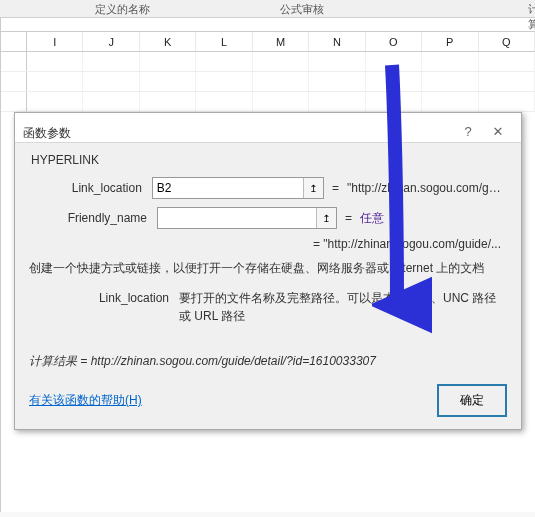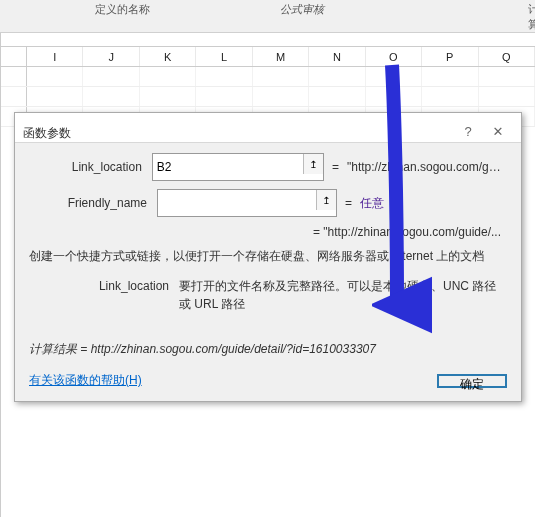--- a/index.html
+++ b/index.html
@@ -1,20 +1,20 @@
 <!DOCTYPE html>
 <html><head>
   <meta charset="utf-8">
   <style>
     * { box-sizing: border-box; margin: 0; padding: 0; }
     body { font-family: "Microsoft YaHei", SimSun, sans-serif; font-size: 12px; background: #f8f8f8; width: 535px; height: 517px; overflow: hidden; position: relative; }
     
-    .ribbon-bg { height: 33px; background: #f0f0f0; border-bottom: 1px solid #d0d0d0; position: relative; }
+    .ribbon-bg { height: 18px; background: #f0f0f0; border-bottom: 1px solid #d0d0d0; position: relative; }
     .ribbon-label { position: absolute; font-size: 11px; color: #555; top: 2px; }
-    .rl1 { left: 95px; } .rl2 { left: 280px; font-style: italic; } .rl3 { left: 528px; }
+    .rl1 { left: 95px; } .rl2 { left: 280px; } .rl3 { left: 528px; }
     
     .sheet-area { background: #fff; border-left: 1px solid #ccc; }
     .sep { height: 14px; background: #fff; border-bottom: 1px solid #ccc; }
     .col-headers { height: 20px; background: #fff; display: flex; border-bottom: 1px solid #ccc; }
     .rowhead-spacer { width: 26px; border-right: 1px solid #ccc; background:#fff; }
     .col-header { flex: 1; text-align: center; font-size: 11px; line-height: 20px; color: #222; border-right: 1px solid #e9e9e9; background: #fff; }
     .grid { background: #fff; height: 460px; position: relative; }
     .grid-row { height: 20px; border-bottom: 1px solid #eee; display:flex; }
     .rowhead { width:26px; border-right:1px solid #ccc; }
     .cell { flex:1; border-right:1px solid #f2f2f2; }
@@ -23,39 +23,39 @@
     .titlebar { height: 30px; background: #fff; border-bottom: 1px solid #d8d8d8; display: flex; align-items: flex-end; padding: 0 8px; }
     .title { flex:1; font-size: 12px; color: #333; }
     .tbtn { width: 30px; height: 22px; display:flex; align-items:center; justify-content:center; color:#666; font-size:13px; }
     
     .body { padding: 10px 14px 12px 14px; }
     .func-name { font-size: 12px; color: #333; margin-bottom: 10px; margin-left: 2px; }
     
     .arg-row { display:flex; align-items:center; margin-bottom: 8px; }
     .arg-label { width: 128px; text-align: right; padding-right: 10px; font-size: 12px; color:#333; }
     .arg-input-wrap { position: relative; width: 180px; }
-    .arg-input { width: 100%; height: 28px; border: 1px solid #999; padding: 0 22px 0 4px; font-size: 12px; background:#fff; }
+    .arg-input { width: 100%; height: 22px; border: 1px solid #999; padding: 0 22px 0 4px; font-size: 12px; background:#fff; }
     .ref-btn { position:absolute; right:1px; top:1px; width:20px; height:20px; border-left:1px solid #bbb; background:#f5f5f5; display:flex; align-items:center; justify-content:center; font-size:10px; cursor:pointer; }
     .arg-eq { padding: 0 8px; color:#333; }
     .arg-result { font-size:12px; color:#333; white-space:nowrap; overflow:hidden; text-overflow:ellipsis; max-width:160px; }
     .arg-result.grey { color:#4c1d95; }
     
     .eval-line { text-align:right; font-size:12px; color:#333; padding-right: 6px; margin: 4px 0 8px 0; }
     
     .desc { font-size:12px; color:#333; margin-bottom: 12px; line-height: 1.5; }
     .arg-desc { display:flex; font-size:12px; color:#333; margin-bottom: 28px; line-height:1.5; }
     .arg-desc-label { width: 150px; text-align:right; padding-right:10px; }
     .arg-desc-text { flex:1; }
     
     .result-row { font-size:12px; color:#333; margin-bottom: 14px; font-style: italic; }
     
     .footer { display:flex; align-items:center; }
     .help-link { color: #0066cc; text-decoration: underline; font-size:12px; cursor:pointer; }
     .spacer { flex:1; }
-    .btn { min-width: 70px; height: 14px; border:1px solid #999; background:#f0f0f0; font-size:12px; margin-left:8px; cursor:pointer; }
+    .btn { min-width: 70px; height: 33px; border:1px solid #999; background:#f0f0f0; font-size:12px; margin-left:8px; cursor:pointer; }
     .btn-primary { border:2px solid #2a7ab0; }
     
     .arrow { position:absolute; left: 372px; top: 55px; pointer-events:none; }
   </style>
 </head>
 <body>
 
 <div class="ribbon-bg">
   <span class="ribbon-label rl1">定义的名称</span>
   <span class="ribbon-label rl2">公式审核</span>
@@ -116,20 +116,21 @@
   </div>
 </div>
 
 <div class="dialog">
   <div class="titlebar">
     <span class="title">函数参数</span>
     <span class="tbtn">?</span>
     <span class="tbtn close">✕</span>
   </div>
   <div class="body">
+    <div class="func-name">HYPERLINK</div>
 
     <div class="arg-row">
       <div class="arg-label">Link_location</div>
       <div class="arg-input-wrap">
         <input class="arg-input" value="B2" style="">
         <span class="ref-btn">↥</span>
       </div>
       <span class="arg-eq">=</span>
       <span class="arg-result">"http://zhinan.sogou.com/guide/...</span>
     </div>

